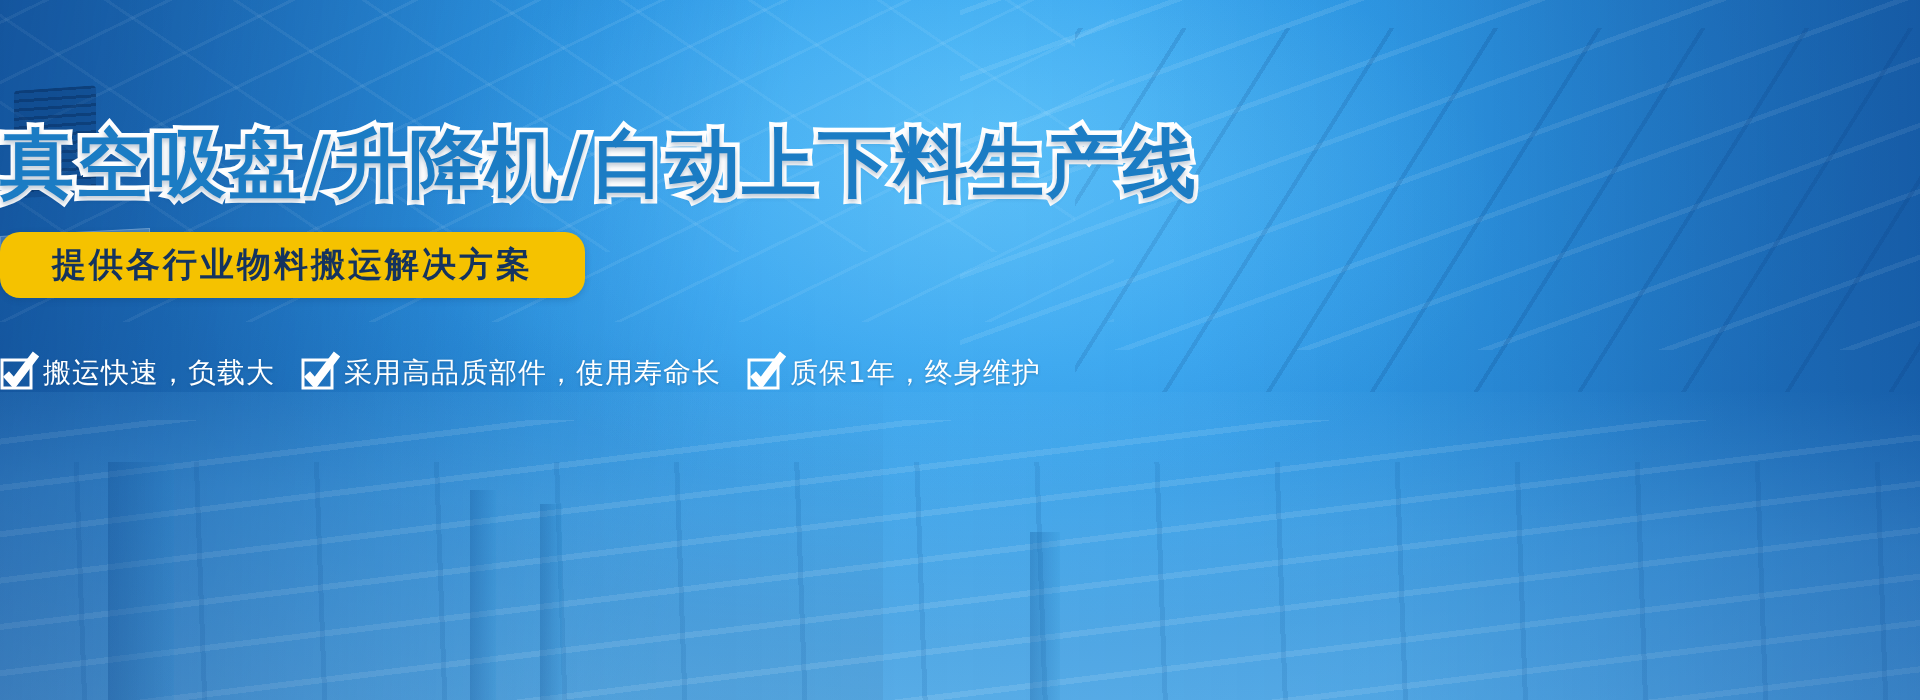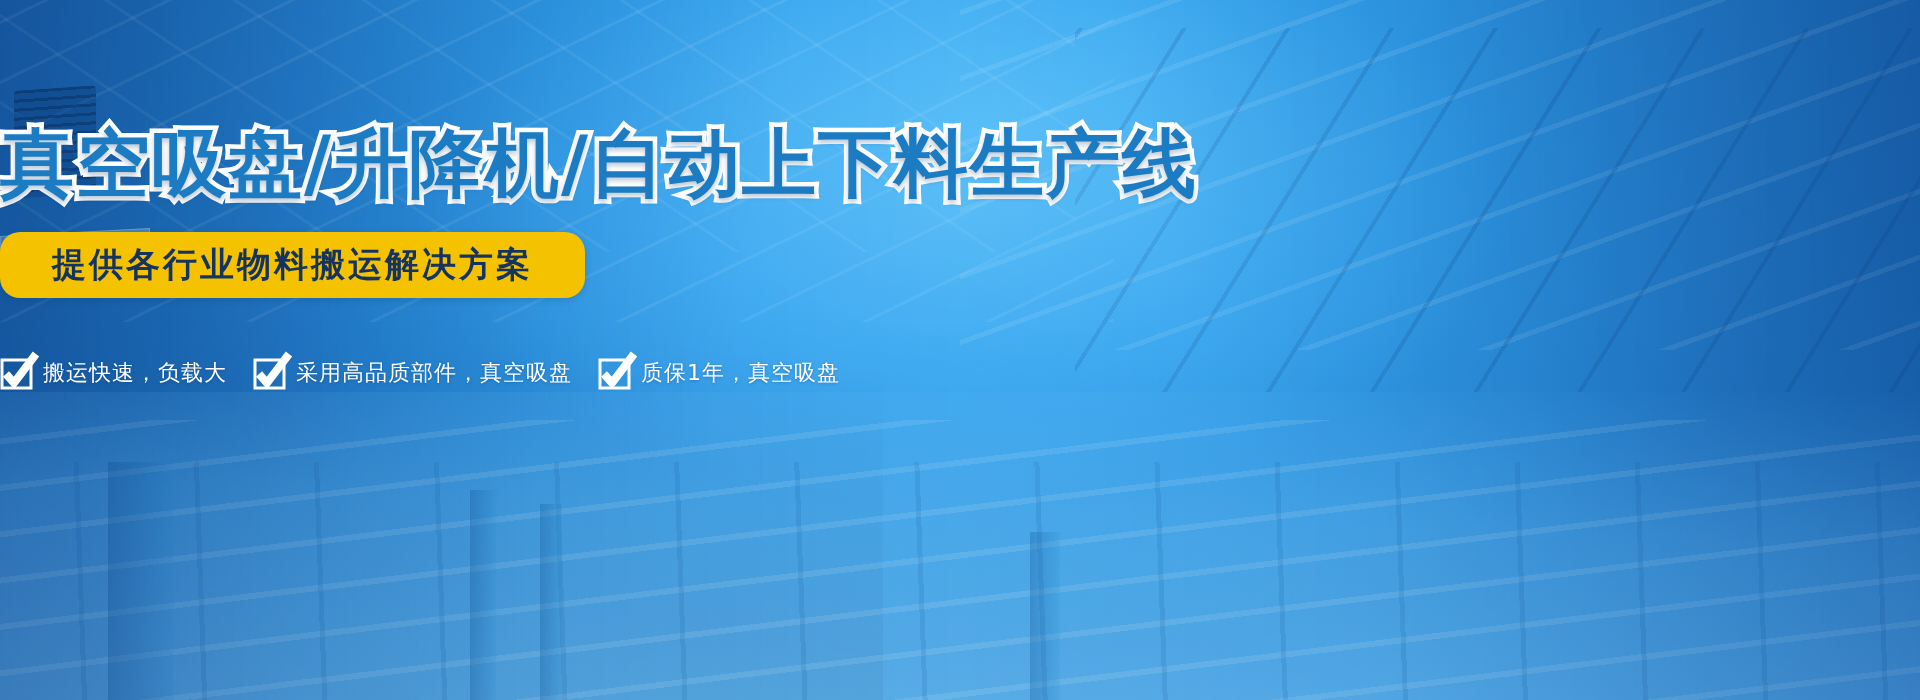--- a/index.html
+++ b/index.html
@@ -189,21 +189,21 @@
   }
   .check-icon{
     position:relative;
     width:34px;height:34px;
     flex:0 0 auto;
     display:block;
   }
   .check-icon svg{display:block;width:34px;height:34px;overflow:visible;}
   .feature-text{
     color:#ffffff;
-    font-size:22px;
+    font-size:28px;
     font-weight:500;
     letter-spacing:1px;
     line-height:1;
     text-shadow:0 1px 3px rgba(10,56,104,.35);
   }
 </style>
 </head>
 <body>
 
 <div class="banner">
@@ -253,28 +253,28 @@
         <span class="feature-text">搬运快速，负载大</span>
       </div>
 
       <div class="feature">
         <span class="check-icon">
           <svg viewBox="0 0 34 34" xmlns="http://www.w3.org/2000/svg">
             <rect x="2" y="4" width="29" height="28" fill="none" stroke="#ffffff" stroke-width="3"></rect>
             <path d="M6 18 L14 27 L36 -2" fill="none" stroke="#ffffff" stroke-width="8" stroke-linecap="butt" stroke-linejoin="miter"></path>
           </svg>
         </span>
-        <span class="feature-text">采用高品质部件，真空吸盘</span>
+        <span class="feature-text">采用高品质部件，使用寿命长</span>
       </div>
 
       <div class="feature">
         <span class="check-icon">
           <svg viewBox="0 0 34 34" xmlns="http://www.w3.org/2000/svg">
             <rect x="2" y="4" width="29" height="28" fill="none" stroke="#ffffff" stroke-width="3"></rect>
             <path d="M6 18 L14 27 L36 -2" fill="none" stroke="#ffffff" stroke-width="8" stroke-linecap="butt" stroke-linejoin="miter"></path>
           </svg>
         </span>
-        <span class="feature-text">质保1年，真空吸盘</span>
+        <span class="feature-text">质保1年，终身维护</span>
       </div>
 
     </div>
   </div>
 </div>
 
 </body></html>

